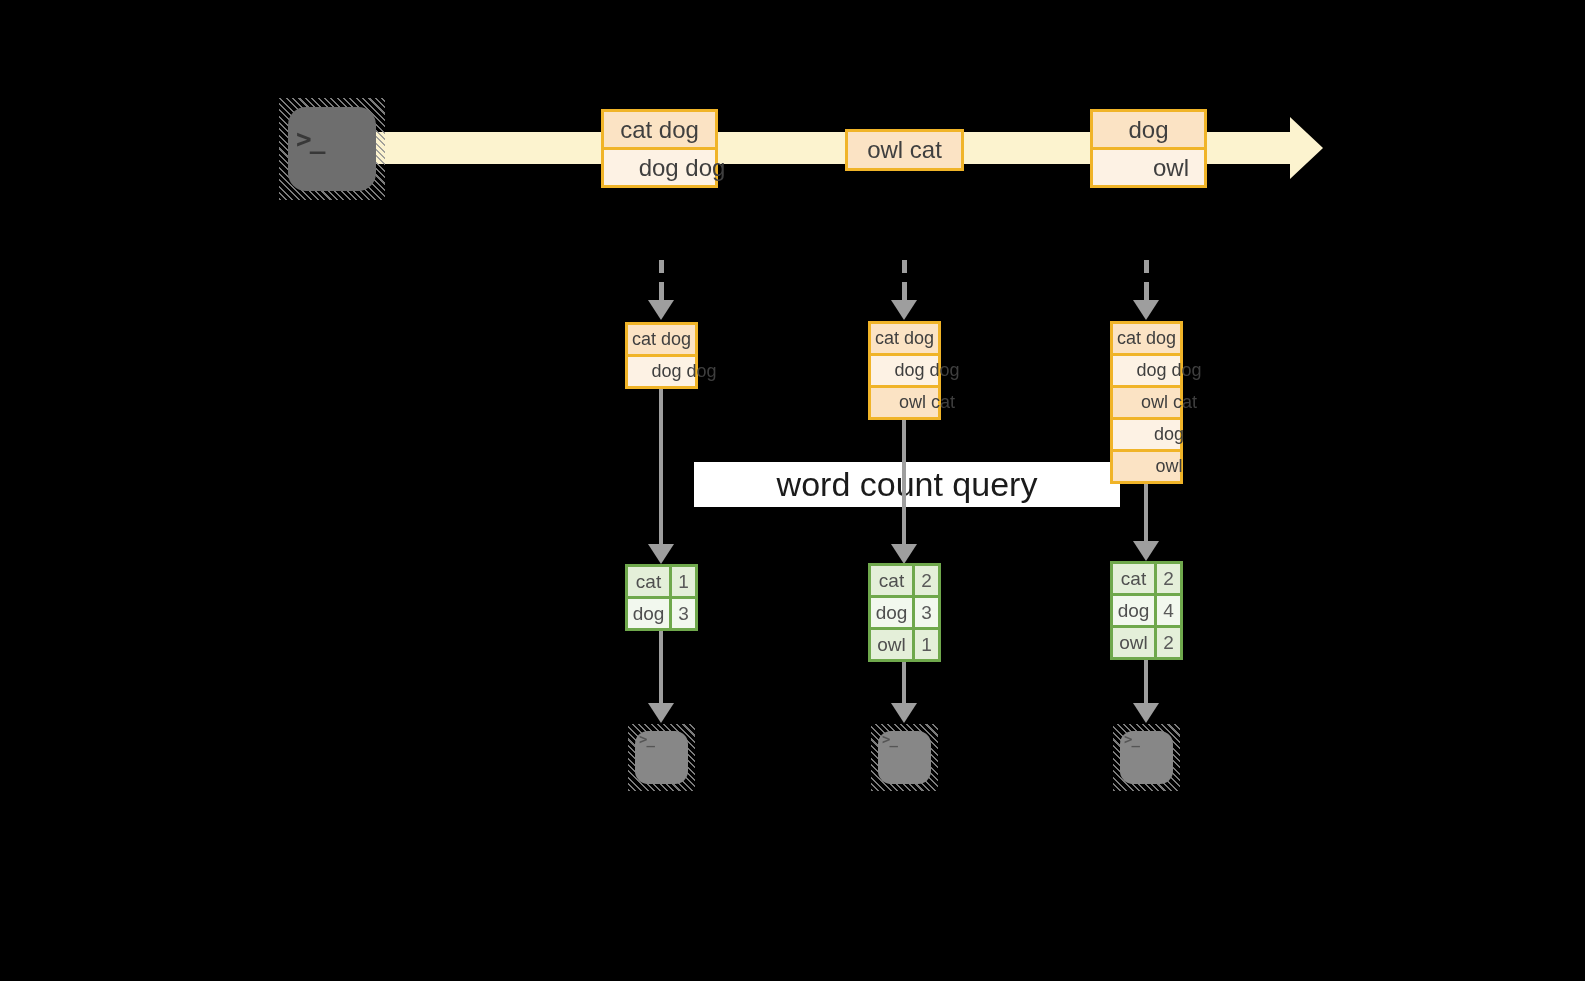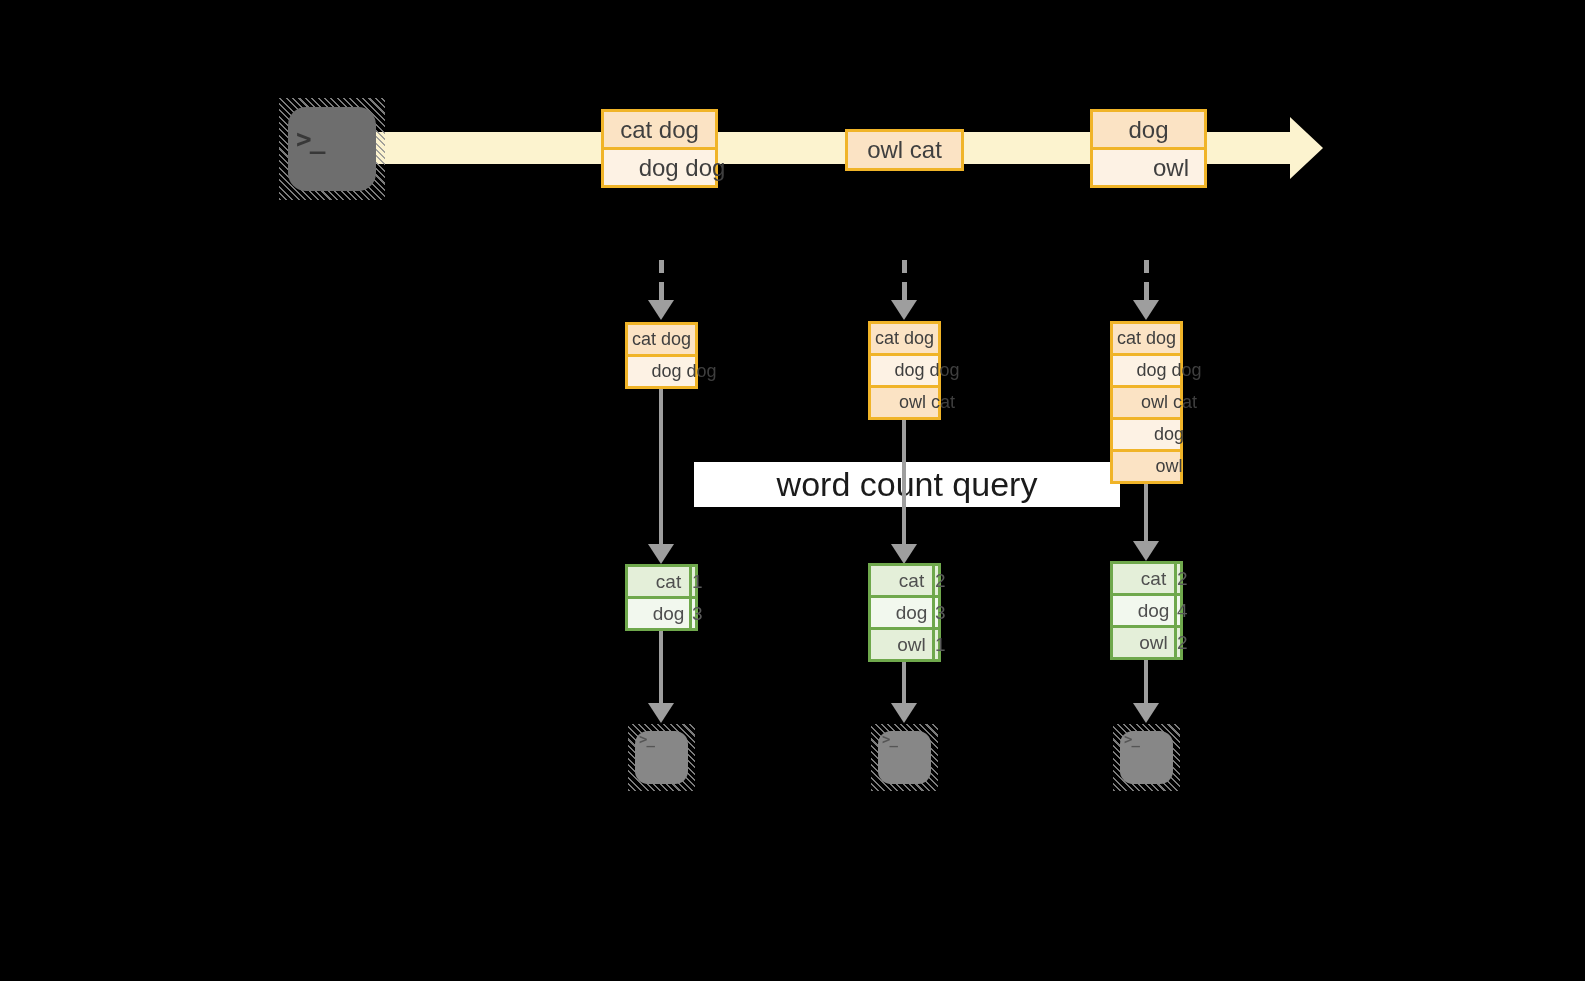--- a/index.html
+++ b/index.html
@@ -55,21 +55,21 @@
   .sa-2{left:891px;top:660px;} .sa-2 .line{height:43px;}
   .sa-3{left:1133px;top:660px;} .sa-3 .line{height:43px;}
   
   .query-label{position:absolute;left:694px;top:462px;width:426px;height:45px;background:#ffffff;z-index:2;
     display:flex;align-items:center;justify-content:center;font-size:34px;color:#1b1b1b;white-space:nowrap;}
   
   .rtable{position:absolute;width:67px;border:3px solid #6fa84c;z-index:4;box-sizing:content-box;}
   .rrow{display:flex;height:29px;}
   .rrow + .rrow{border-top:3px solid #6fa84c;}
   .rword{flex:0 0 41px;border-right:3px solid #6fa84c;display:flex;align-items:center;justify-content:center;
-    font-size:19px;color:#4f4f4f;padding-left:20px;}
+    font-size:19px;color:#4f4f4f;}
   .rcount{flex:1;display:flex;align-items:center;justify-content:center;font-size:19px;color:#5a5a5a;}
   .g1{background:#e4efd9;} .g2{background:#f2f8ee;}
   .rt-1{left:625px;top:564px;} .rt-2{left:868px;top:563px;} .rt-3{left:1110px;top:561px;}
 </style>
 </head>
 <body>
 
 <div class="canvas">
 
   <div class="stream-band"></div>

